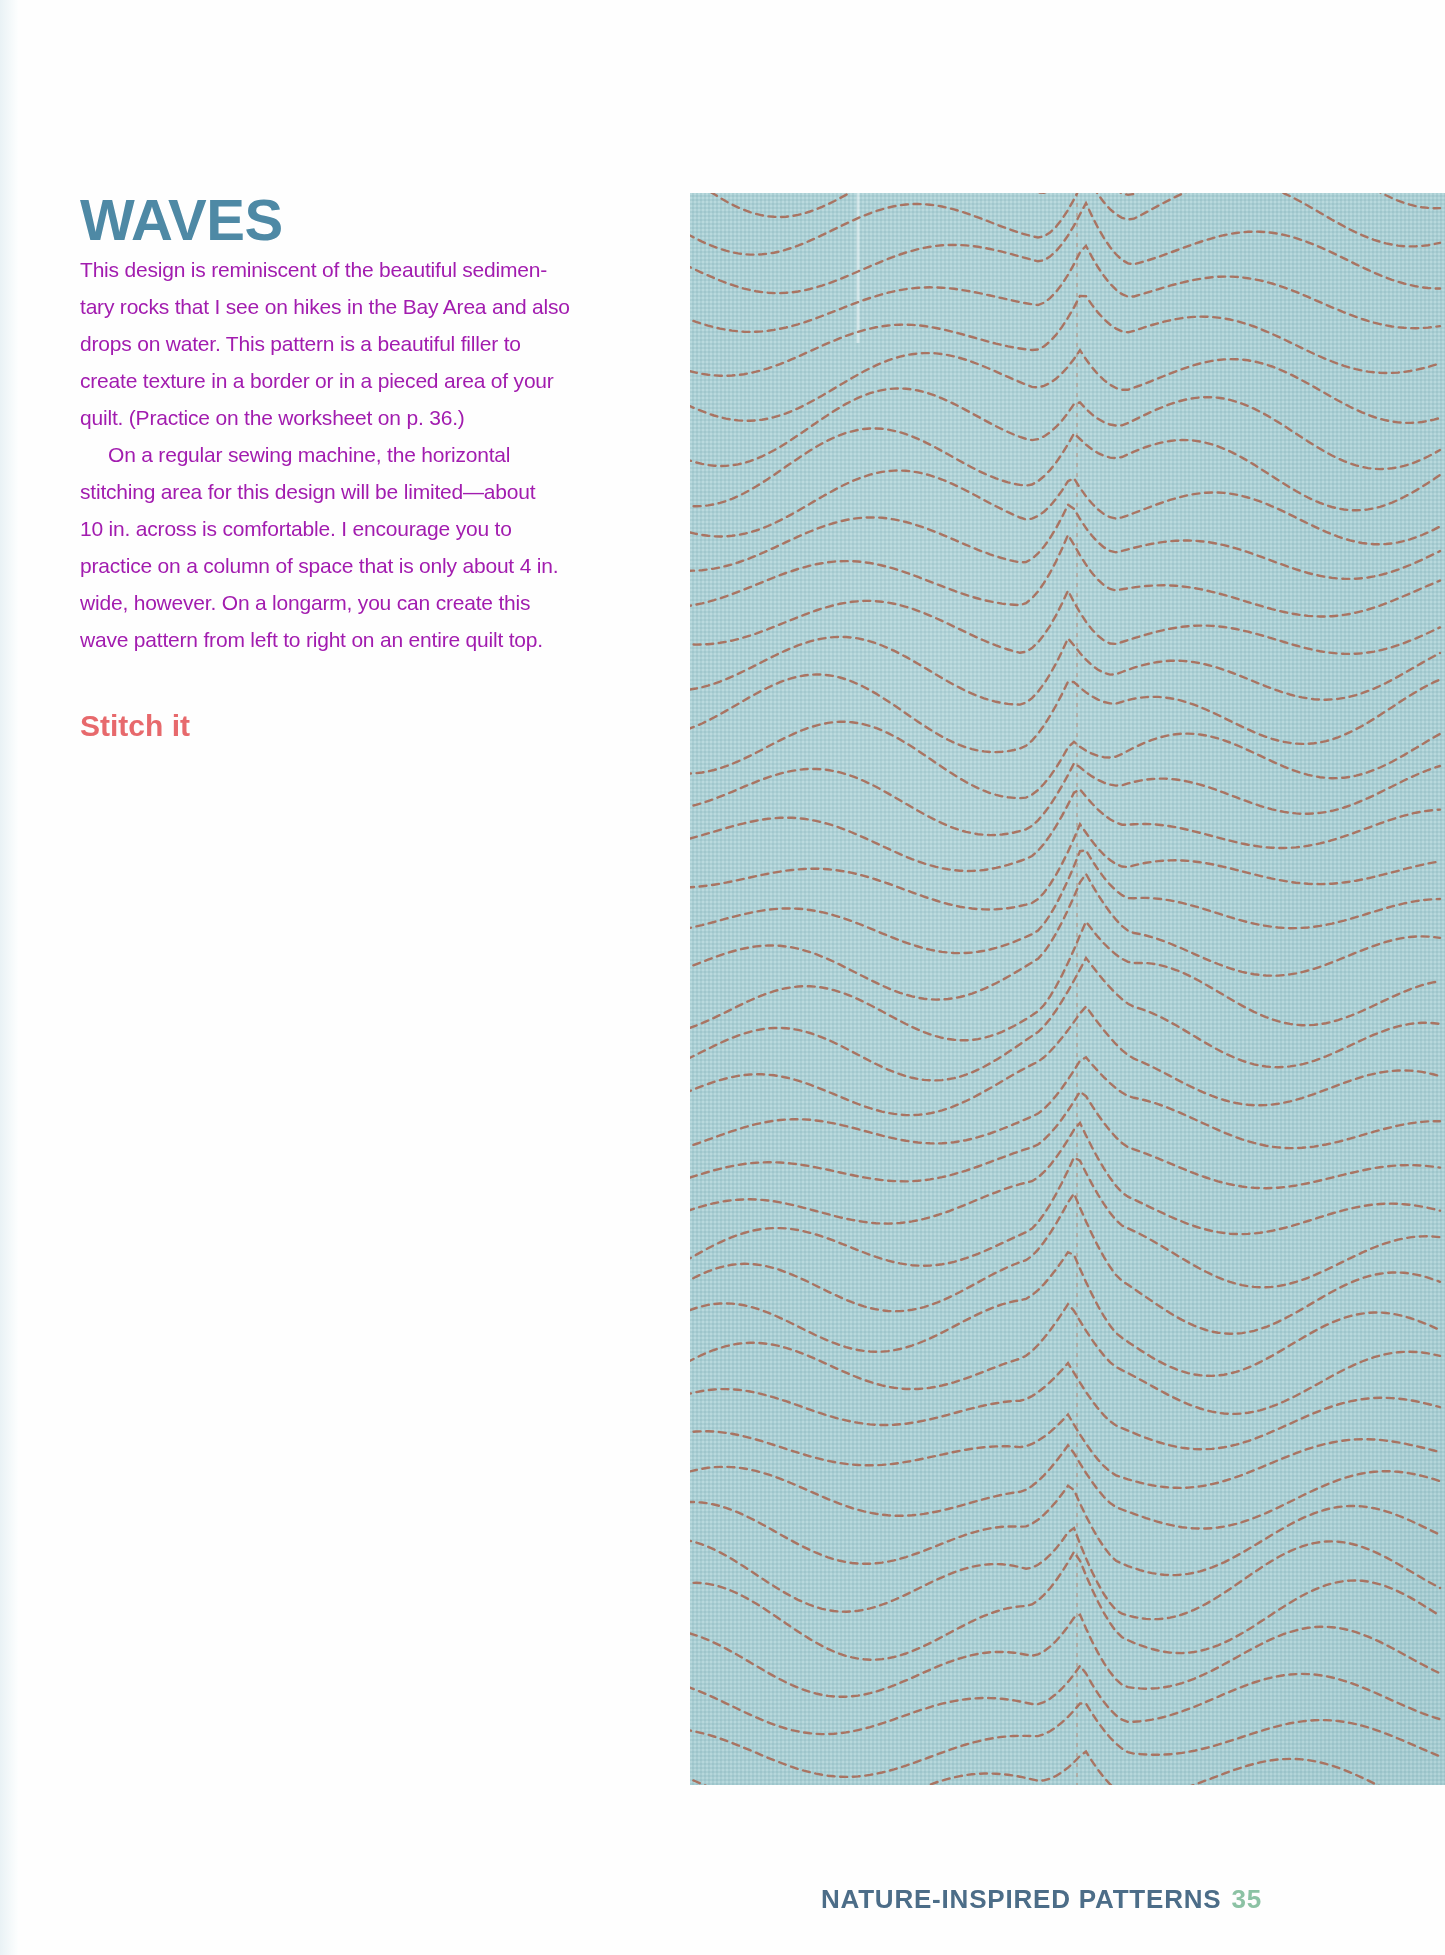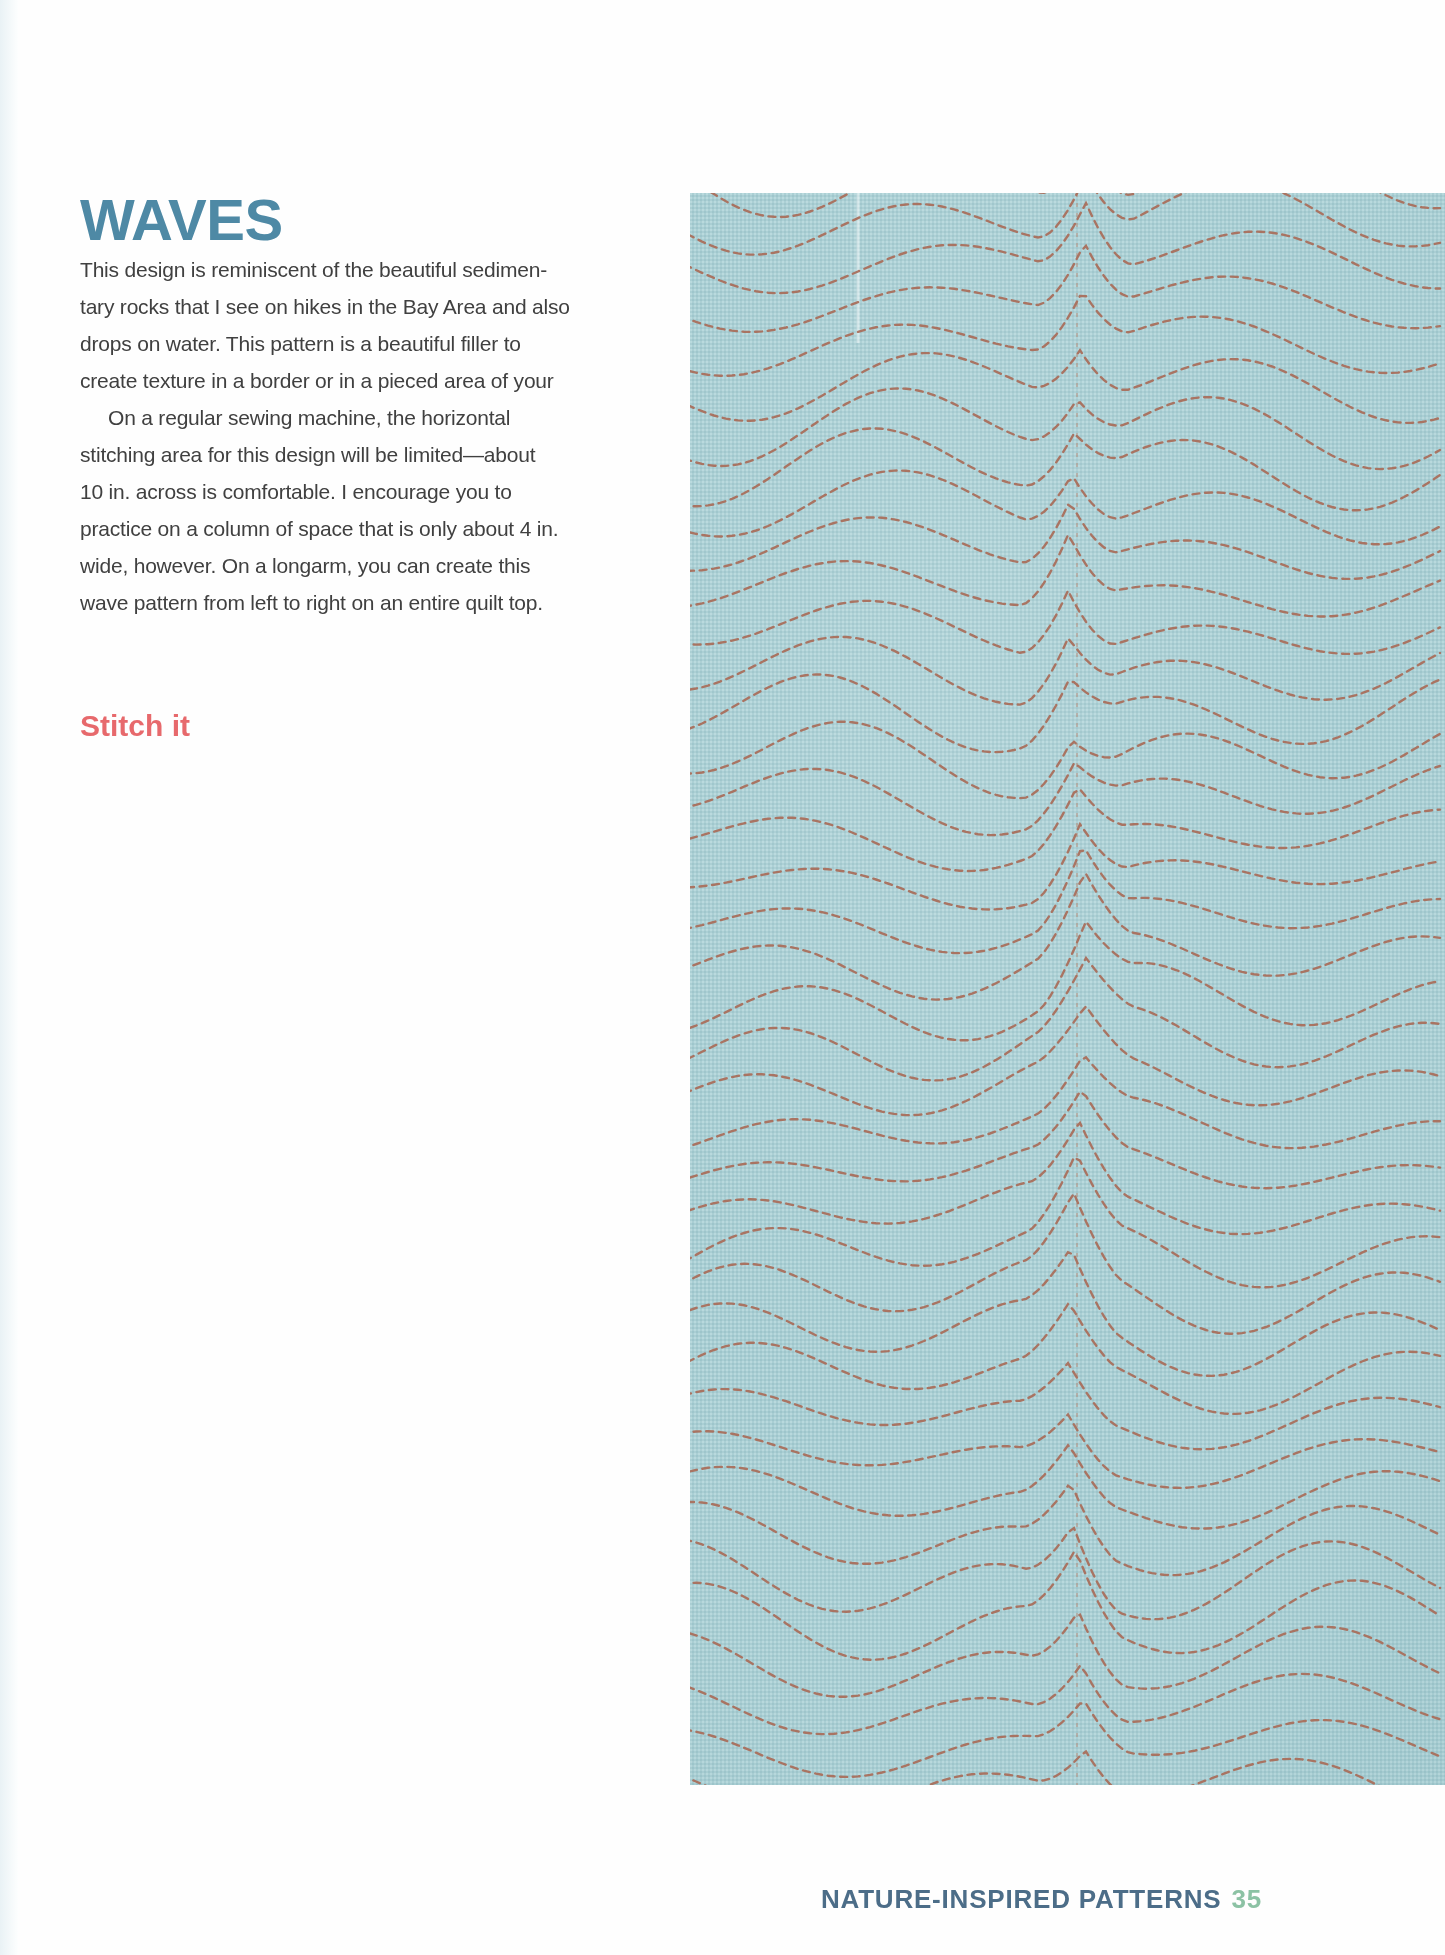--- a/index.html
+++ b/index.html
@@ -42,25 +42,26 @@
   .page-footer .page-num{margin-left:10px;}
 </style>
 </head>
 <body>
 
 <div class="page-edge"></div>
 
 <div class="article">
   <h1 class="section-heading" style="color: rgb(78, 137, 165);">WAVES</h1>
 
-  <div class="body-text" style="color: #404040;">
+  <div class="body-text" style="color: #a21caf;">
     <div class="line">This design is reminiscent of the beautiful sedimen-</div>
     <div class="line">tary rocks that I see on hikes in the Bay Area and also</div>
     <div class="line">drops on water. This pattern is a beautiful filler to</div>
     <div class="line">create texture in a border or in a pieced area of your</div>
+    <div class="line">quilt. (Practice on the worksheet on p. 36.)</div>
     <div class="line indent">On a regular sewing machine, the horizontal</div>
     <div class="line">stitching area for this design will be limited—about</div>
     <div class="line">10 in. across is comfortable. I encourage you to</div>
     <div class="line">practice on a column of space that is only about 4 in.</div>
     <div class="line">wide, however. On a longarm, you can create this</div>
     <div class="line">wave pattern from left to right on an entire quilt top.</div>
   </div>
 
   <h2 class="sub-heading" style="color: rgb(231, 105, 108);">Stitch it</h2>
 </div>

